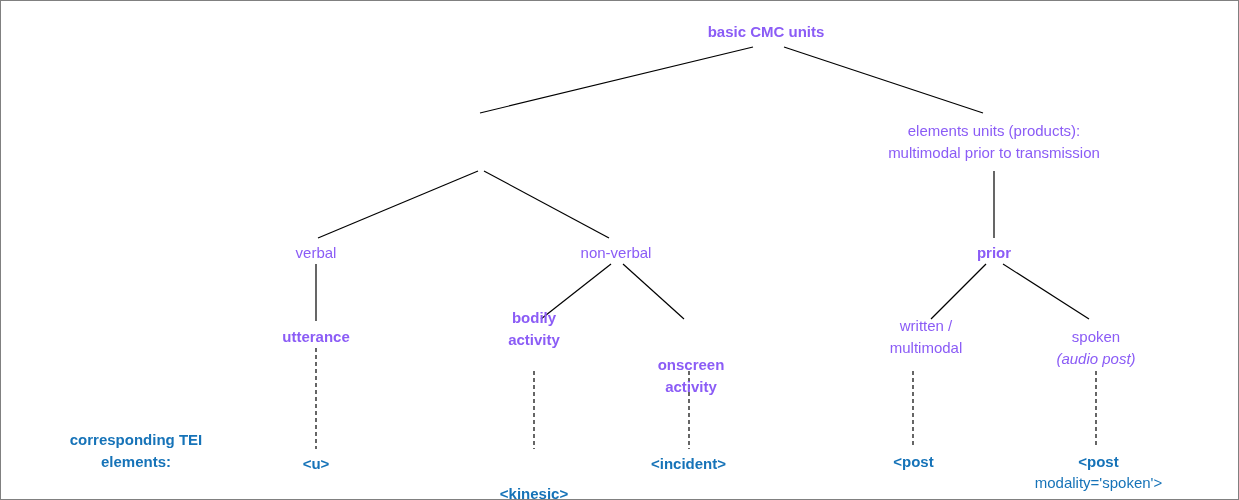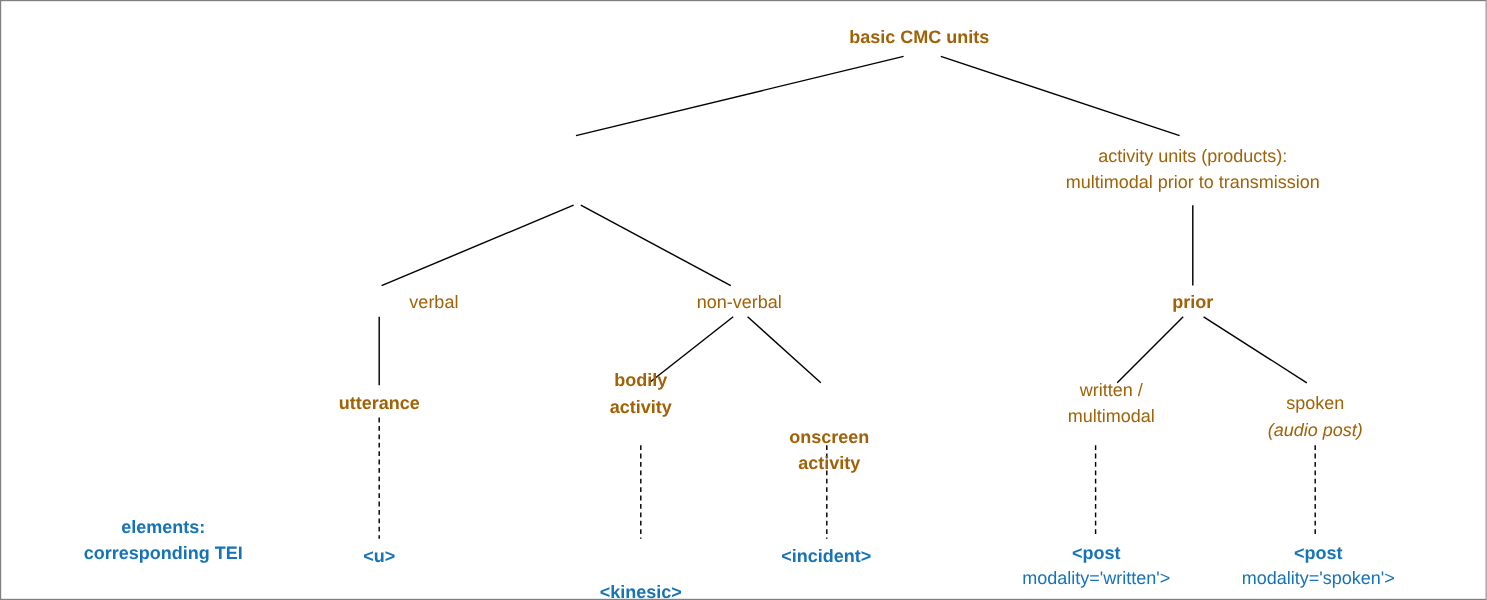--- a/index.html
+++ b/index.html
@@ -20,21 +20,21 @@
   #edges {
     position: absolute;
     left: 0; top: 0;
     width: 1239px;
     height: 500px;
   }
   .node {
     position: absolute;
     text-align: center;
     font-size: 15px;
-    color: #a16207;
+    color: #8b5cf6;
     line-height: 22px;
     white-space: nowrap;
   }
   .node .line { display: block; }
   .bold { font-weight: bold; }
   .italic { font-style: italic; }
   .blue {
     color: #1673b8;
   }
   .tei-el {
@@ -66,25 +66,25 @@
     <line x1="533" y1="370" x2="533" y2="448" stroke="#000" stroke-width="1.2" stroke-dasharray="4 3"></line>
     <line x1="688" y1="370" x2="688" y2="448" stroke="#000" stroke-width="1.2" stroke-dasharray="4 3"></line>
     <line x1="912" y1="370" x2="912" y2="444" stroke="#000" stroke-width="1.2" stroke-dasharray="4 3"></line>
     <line x1="1095" y1="370" x2="1095" y2="444" stroke="#000" stroke-width="1.2" stroke-dasharray="4 3"></line>
   </svg>
 
   <div class="node bold" style="left:665px; top:20px; width:200px;">basic CMC units</div>
 
 
   <div class="node" style="left:843px; top:119px; width:300px;">
-    <span class="line">activity units (products):</span>
+    <span class="line">elements units (products):</span>
     <span class="line">multimodal prior to transmission</span>
   </div>
 
-  <div class="node" style="left:281px; top:241px; width:100px;text-align:right;">verbal</div>
+  <div class="node" style="left:265px; top:241px; width:100px;">verbal</div>
 
   <div class="node" style="left:555px; top:241px; width:120px;">non-verbal</div>
 
   <div class="node bold" style="left:943px; top:241px; width:100px;">prior</div>
 
   <div class="node bold" style="left:255px; top:325px; width:120px;">utterance</div>
 
   <div class="node bold" style="left:483px; top:306px; width:100px;">
     <span class="line">bodily</span>
     <span class="line">activity</span>
@@ -99,33 +99,32 @@
     <span class="line">written /</span>
     <span class="line">multimodal</span>
   </div>
 
   <div class="node" style="left:1035px; top:325px; width:120px;">
     <span class="line">spoken</span>
     <span class="line italic">(audio post)</span>
   </div>
 
   <div class="node blue bold" style="left:35px; top:428px; width:200px;">
+    <span class="line">corresponding TEI</span>
     <span class="line">elements:</span>
-    <span class="line">corresponding TEI</span>
   </div>
 
   <div class="node blue tei-el" style="left:265px; top:452px; width:100px;">&lt;u&gt;</div>
 
   <div class="node blue tei-el" style="left:473px; top:452px; width:120px;margin-top:30px;">&lt;kinesic&gt;</div>
 
   <div class="node blue tei-el" style="left:625px; top:452px; width:125px;">&lt;incident&gt;</div>
 
   <div class="node blue" style="left:830px; top:450px; width:165px; line-height:21px;">
     <span class="line tei-el">&lt;post</span>
-    <span class="line tei-sub">modality='written'&gt;</span>
   </div>
 
   <div class="node blue" style="left:1015px; top:450px; width:165px; line-height:21px;">
     <span class="line tei-el">&lt;post</span>
     <span class="line tei-sub">modality='spoken'&gt;</span>
   </div>
 
 </div>
 
 </body></html>

